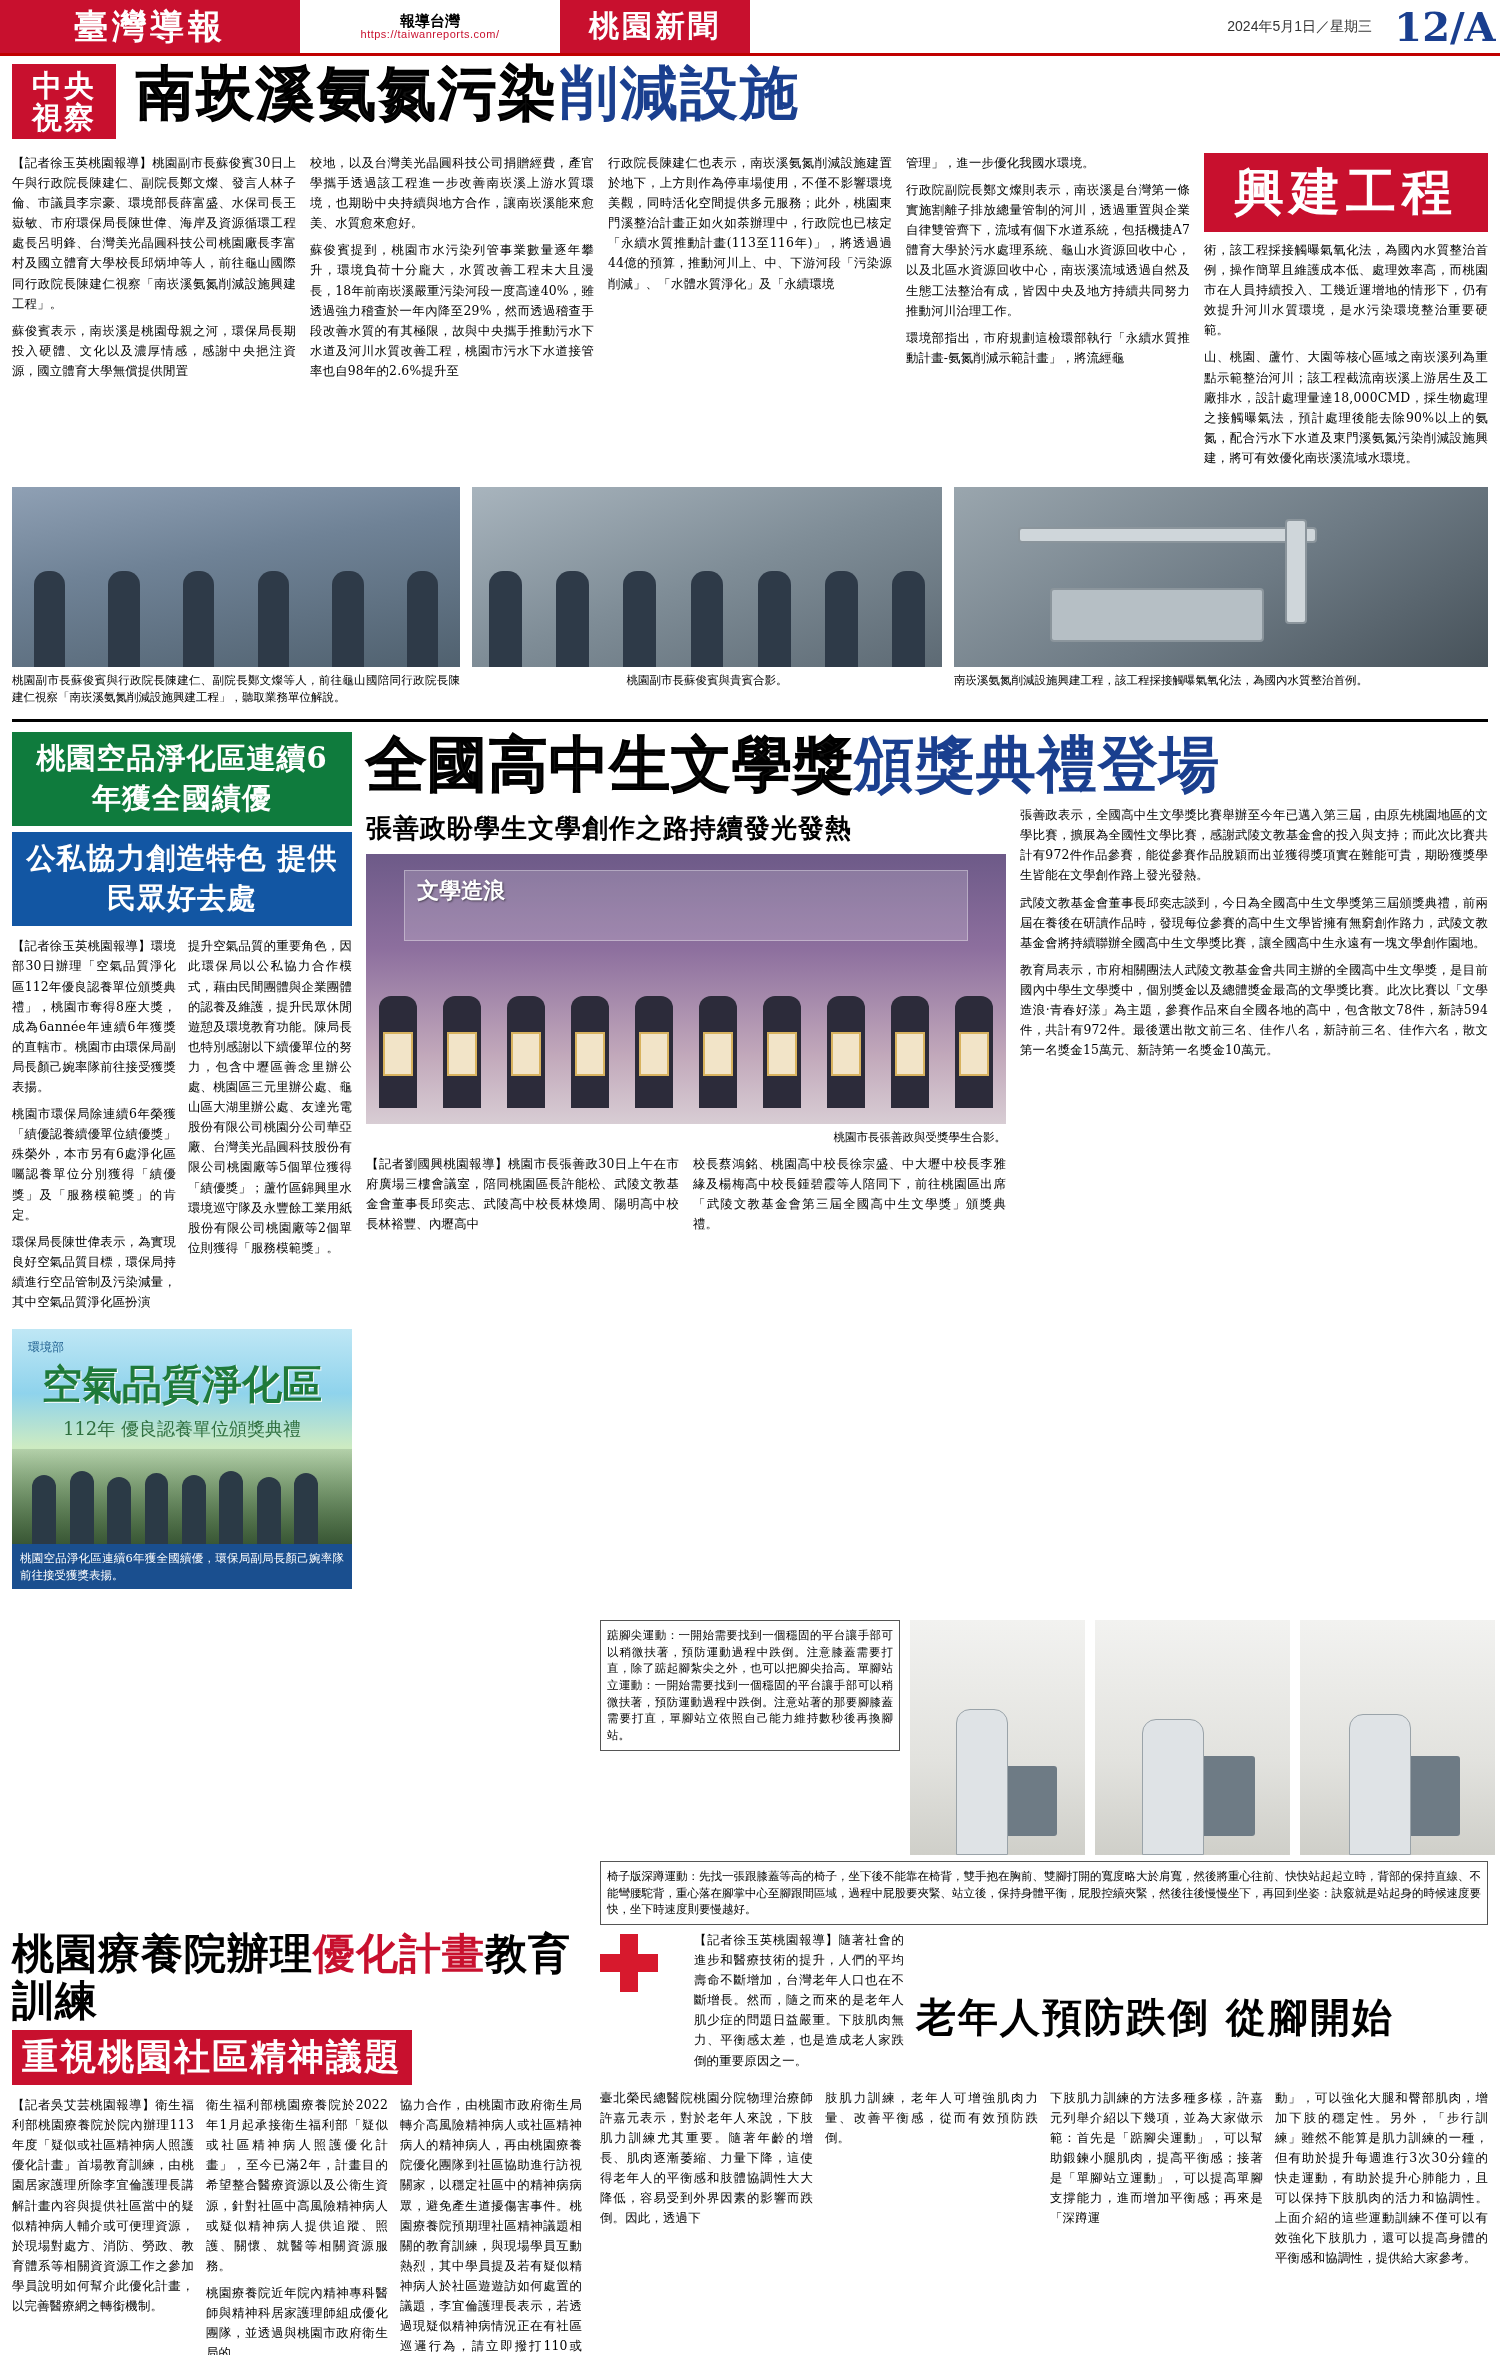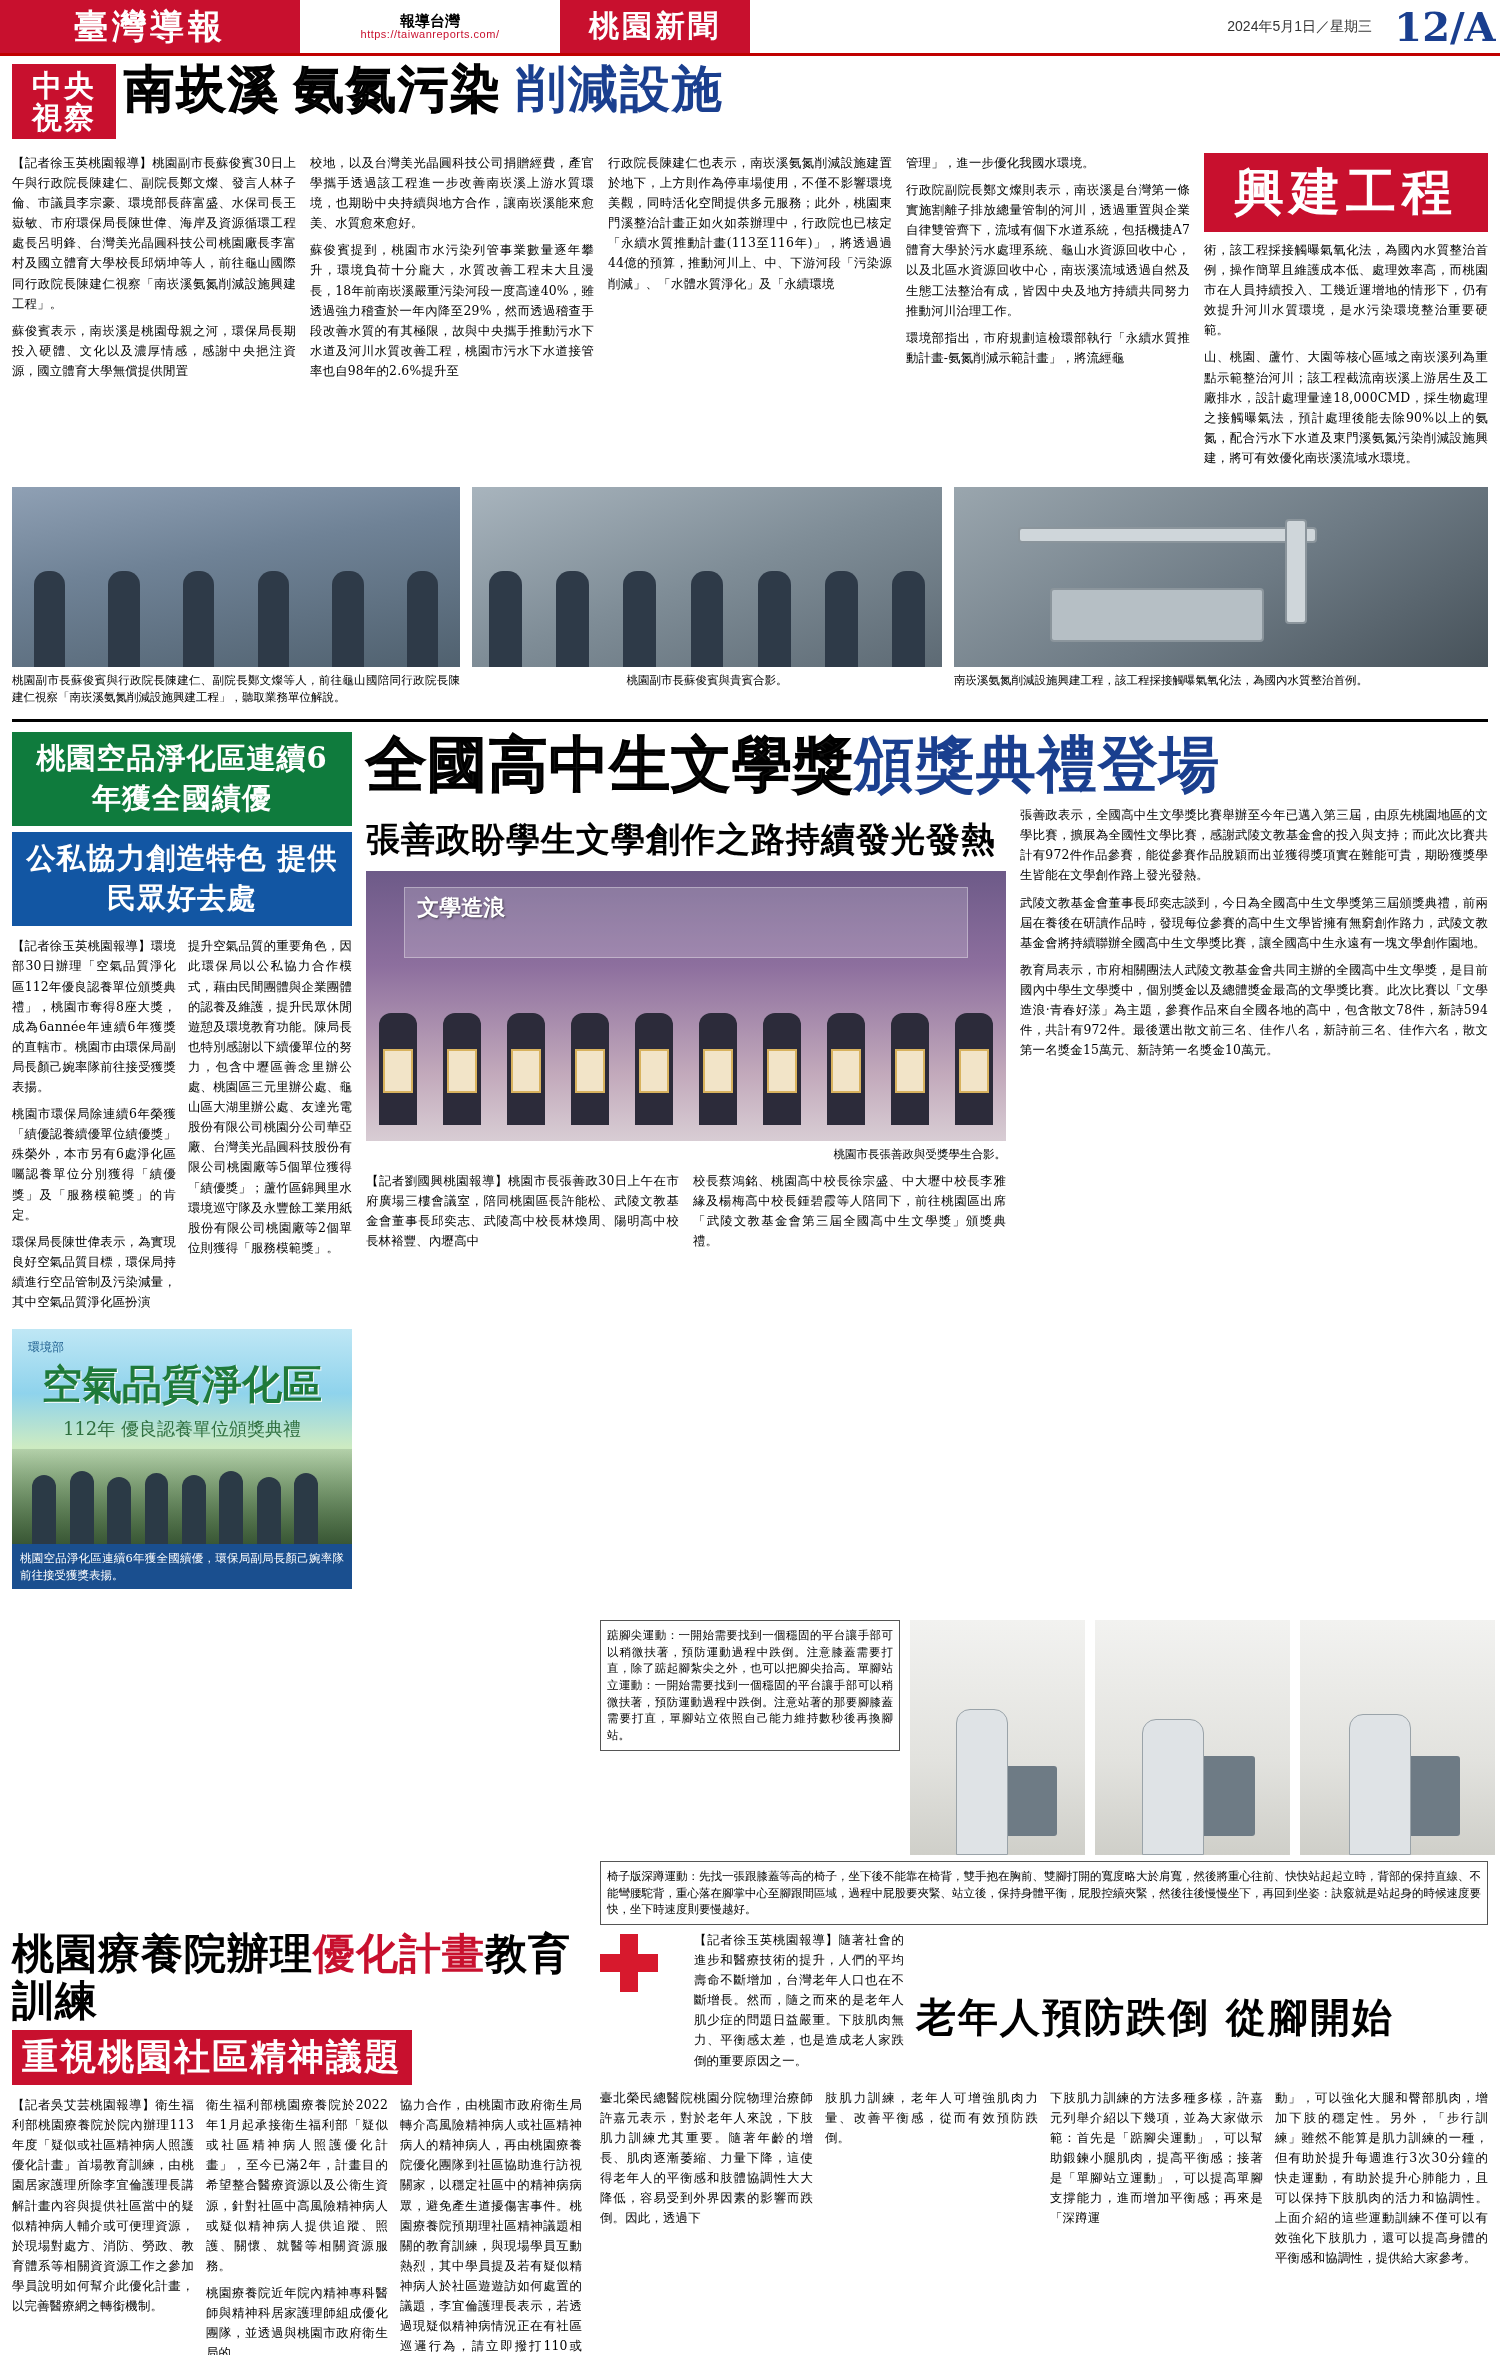--- a/index.html
+++ b/index.html
@@ -56,22 +56,22 @@
   .story-top { padding:8px 12px 0 12px; }
   .headline-row { display:flex; align-items:flex-start; gap:8px; }
   .badge-red {
     background:#c8102e; color:#fff; font-weight:bold;
     font-family:"DejaVu Serif", serif;
     font-size:30px; line-height:1.05; padding:6px 8px; text-align:center;
     letter-spacing:2px; width:104px; flex:0 0 104px;
   }
   .hl-main {
     font-family:"DejaVu Serif", serif;
-    font-weight:bold; font-size:50px; line-height:1; letter-spacing:2px;
-    display:flex; align-items:baseline; gap:14px;
+    font-weight:bold; font-size:58px; line-height:1; letter-spacing:2px;
+    display:flex; align-items:baseline; gap:2px;margin-left:12px;
   }
   .hl-dark { color:#111; -webkit-text-stroke:1px #000; }
   .hl-blue { color:#1a3f8f; }
   .sub-red-box {
     background:#c8102e; color:#fff; font-family:Liberation Serif, serif;
     font-weight:bold; font-size:50px; letter-spacing:6px;
     text-align:center; padding:6px 14px; display:inline-block;
   }
 
   .cols5 { display:flex; gap:14px; margin-top:10px; }
@@ -112,21 +112,21 @@
     background:#1256a3; color:#fff; font-family:"DejaVu Serif", serif;
     font-weight:bold; font-size:29px; letter-spacing:1px;
     padding:7px 10px; text-align:center;
   }
   .hl-big-mixed {
     font-family:"DejaVu Serif", serif; font-weight:bold;
     font-size:60px; line-height:1.08; letter-spacing:1px;
   }
   .hl-sub2 {
     font-family:"DejaVu Serif", serif; font-weight:bold;
-    font-size:34px; letter-spacing:1px; margin-top:12px;
+    font-size:26px; letter-spacing:1px; margin-top:6px;
   }
   .hr-thick { border-top:3px solid #000; margin:12px 0 10px 0; }
 
   .hl-hos {
     font-family:"DejaVu Serif", serif; font-weight:bold;
     font-size:42px; letter-spacing:1px; line-height:1.12;
   }
   .hl-hos .hi { color:#c8102e; }
   .hl-hos2 {
     background:#c8102e; color:#fff; display:inline-block;

